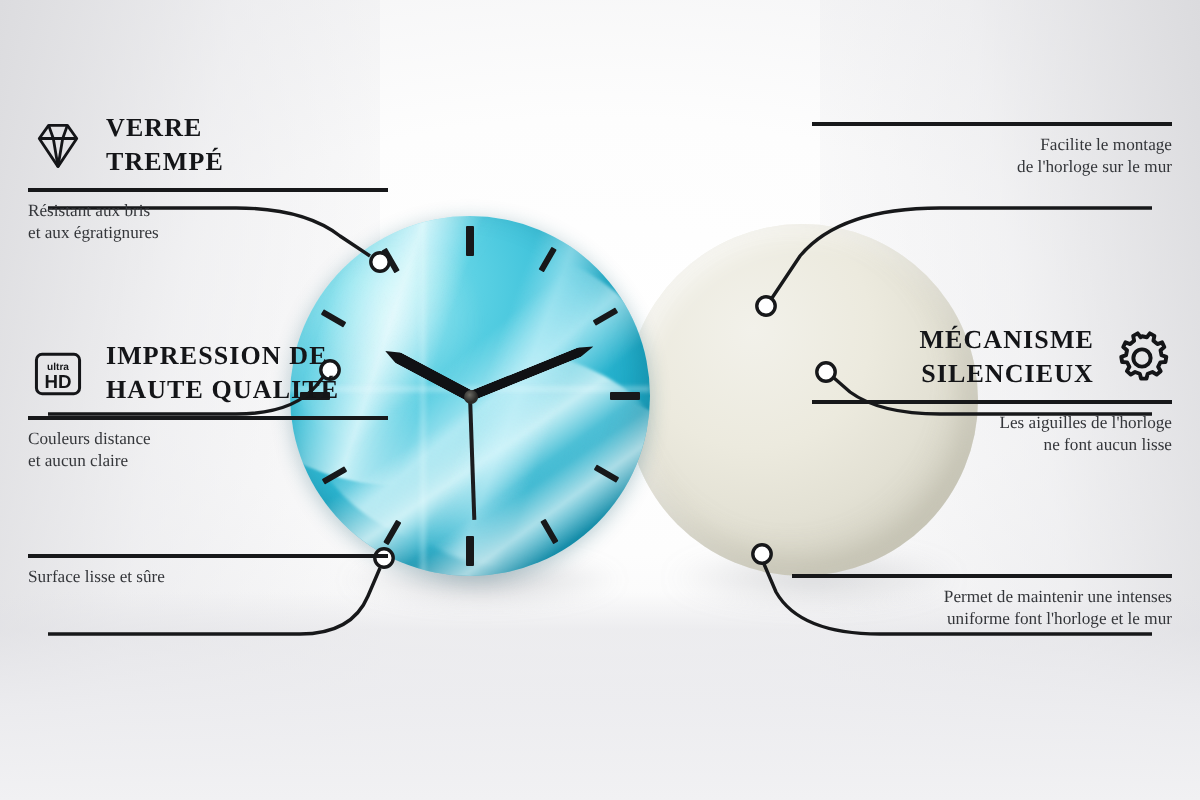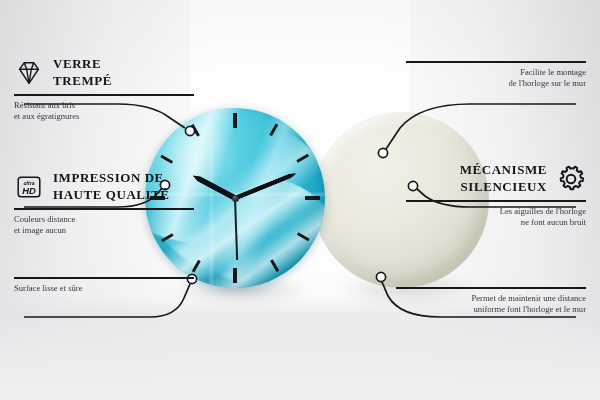--- a/index.html
+++ b/index.html
@@ -89,21 +89,21 @@
   
   .feat{position:absolute;width:180px;}
   .feat.left{left:14px;text-align:left;}
   .feat.right{right:14px;text-align:right;}
   .fhead{display:flex;align-items:center;gap:9px;}
   .feat.right .fhead{flex-direction:row-reverse;}
   .ftitle{font-family:"Liberation Serif",serif;font-weight:bold;font-size:13px;
     letter-spacing:.55px;color:#141518;line-height:1.28;text-transform:uppercase;}
   .rule{height:1.6px;background:#17181a;margin:5px 0 4px;width:100%;}
   .fdesc{font-family:"Liberation Serif",serif;font-size:8.6px;color:#34363a;line-height:1.34;}
-  .ico{width:30px;height:30px;flex:0 0 30px;display:block;font-style:italic;}
+  .ico{width:30px;height:30px;flex:0 0 30px;display:block;}
   .ico svg{display:block;width:30px;height:30px;}
 </style>
 </head>
 <body>
 
 <div id="stage">
 
   <div class="bg-base"></div>
   <div class="bg-vig-l"></div>
   <div class="bg-vig-r"></div>
@@ -221,21 +221,21 @@
           <text x="16" y="14" text-anchor="middle" font-family="Liberation Sans, sans-serif" font-size="5.4" font-weight="bold" fill="#141518">ultra</text>
           <text x="16" y="23.5" text-anchor="middle" font-family="Liberation Sans, sans-serif" font-size="10" font-weight="bold" fill="#141518">HD</text>
         </svg>
       </span>
       <span class="ftitle">
         <span>IMPRESSION DE</span><br><span>HAUTE QUALITÉ</span>
       </span>
     </div>
     <div class="rule"></div>
     <div class="fdesc">
-      <span>Couleurs distance</span><br><span>et image aucun</span>
+      <span>Couleurs distance</span><br><span>et aucun claire</span>
     </div>
   </div>
 
   <div class="feat left" style="top:272px">
     <div class="rule"></div>
     <div class="fdesc">
       <span>Surface lisse et sûre</span>
     </div>
   </div>
 
@@ -255,24 +255,24 @@
             <circle cx="16" cy="16" r="4.6"></circle>
           </g>
         </svg>
       </span>
       <span class="ftitle">
         <span>MÉCANISME</span><br><span>SILENCIEUX</span>
       </span>
     </div>
     <div class="rule"></div>
     <div class="fdesc">
-      <span>Les aiguilles de l'horloge</span><br><span>ne font aucun bruit</span>
+      <span>Les aiguilles de l'horloge</span><br><span>ne font aucun lisse</span>
     </div>
   </div>
 
   <div class="feat right" style="top:282px;width:190px">
     <div class="rule"></div>
     <div class="fdesc">
-      <span>Permet de maintenir une distance</span><br><span>uniforme font l'horloge et le mur</span>
+      <span>Permet de maintenir une intenses</span><br><span>uniforme font l'horloge et le mur</span>
     </div>
   </div>
 
 </div>
 
 </body></html>

